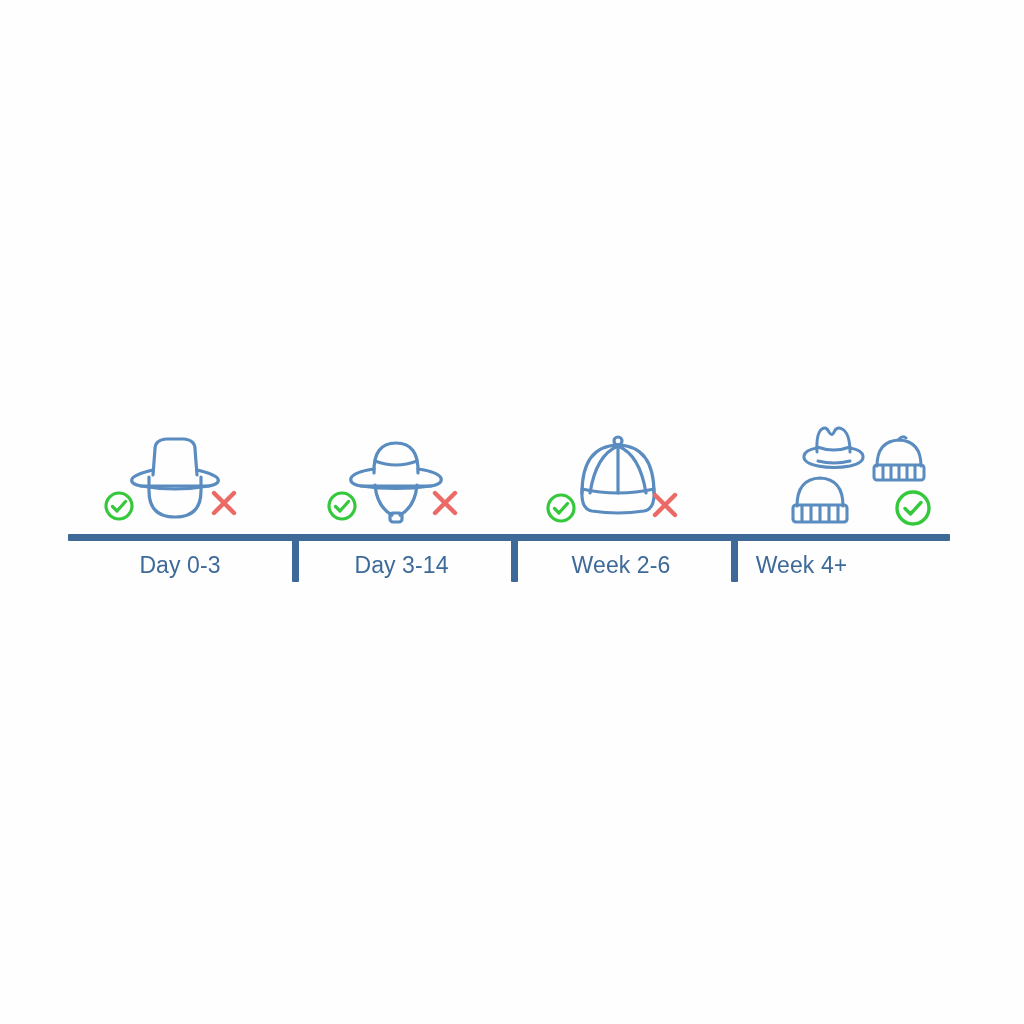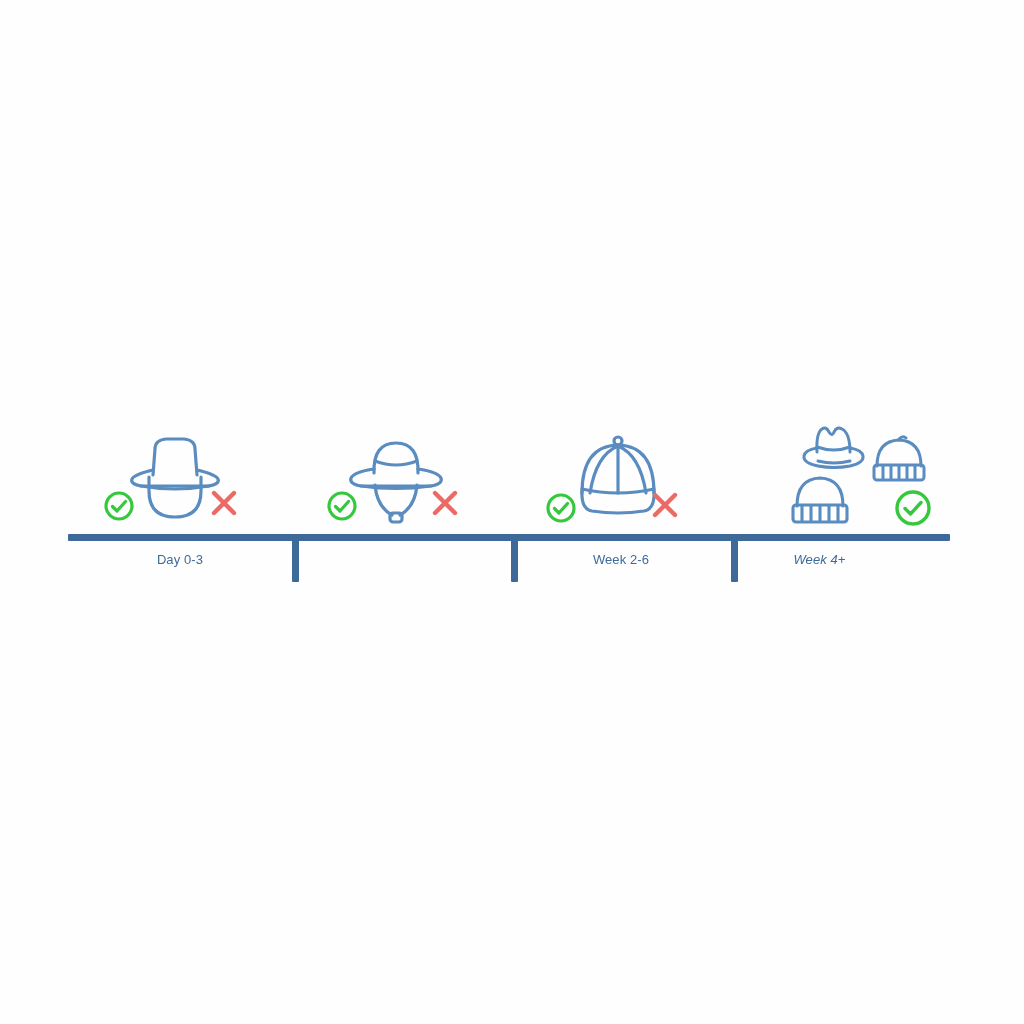--- a/index.html
+++ b/index.html
@@ -49,21 +49,21 @@
     width: 7px;
     height: 45px;
     background: #3d6a99;
     border-radius: 1px;
   }
 
   .seg-label {
     position: absolute;
     top: 552px;
     text-align: center;
-    font-size: 13px;
+    font-size: 23px;
     color: #3d6a99;
     letter-spacing: 0.1px;
     white-space: nowrap;
   }
 
   .icon-group {
     position: absolute;
     top: 415px;
     height: 120px;
   }
@@ -148,20 +148,21 @@
           <path d="M9.5 16.5 L14 21 L22.5 11.5" fill="none" stroke="#35c83c" stroke-width="3.2" stroke-linecap="round" stroke-linejoin="round"></path>
         </svg>
       </div>
       <div class="mark" style="left:136px; top:71px;">
         <svg width="34" height="34" viewBox="0 0 34 34">
           <path d="M7 7 L27 27 M27 7 L7 27" fill="none" stroke="#ec6a66" stroke-width="4.4" stroke-linecap="round"></path>
         </svg>
       </div>
     </div>
 
+    <div class="seg-label" style="left:292px; width:219px;">Day 3-14</div>
 
     <div class="icon-group" style="left:511px; width:220px;">
 
       <div class="hat-wrap" style="left:57px; top:16px;">
         <svg width="100" height="92" viewBox="0 0 100 92">
           <g fill="none" stroke="#5a8cc0" stroke-width="3.2" stroke-linecap="round" stroke-linejoin="round">
 
             <circle cx="50" cy="10" r="4"></circle>
 
             <path d="M14 62 Q14 15 50 14 Q86 15 86 62"></path>
@@ -235,16 +236,16 @@
       </div>
 
       <div class="mark" style="left:162px; top:73px;">
         <svg width="40" height="40" viewBox="0 0 40 40">
           <circle cx="20" cy="20" r="16" fill="none" stroke="#35c83c" stroke-width="3.4"></circle>
           <path d="M12 20.5 L17.5 26 L28 14.5" fill="none" stroke="#35c83c" stroke-width="3.4" stroke-linecap="round" stroke-linejoin="round"></path>
         </svg>
       </div>
     </div>
 
-    <div class="seg-label" style="left:710px; width:219px;font-style:italic;">Week 4+</div>
+    <div class="seg-label" style="left:692px; width:219px;">Week 4+</div>
 
   </div>
 </div>
 
 </body></html>

